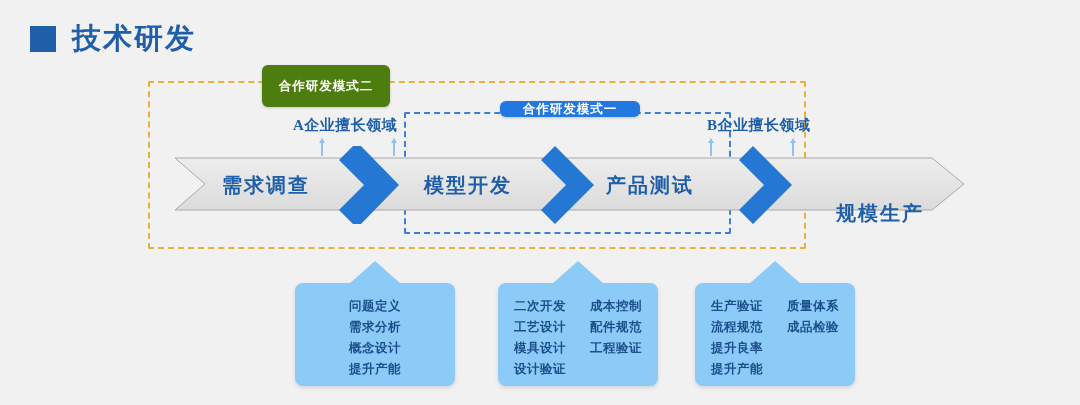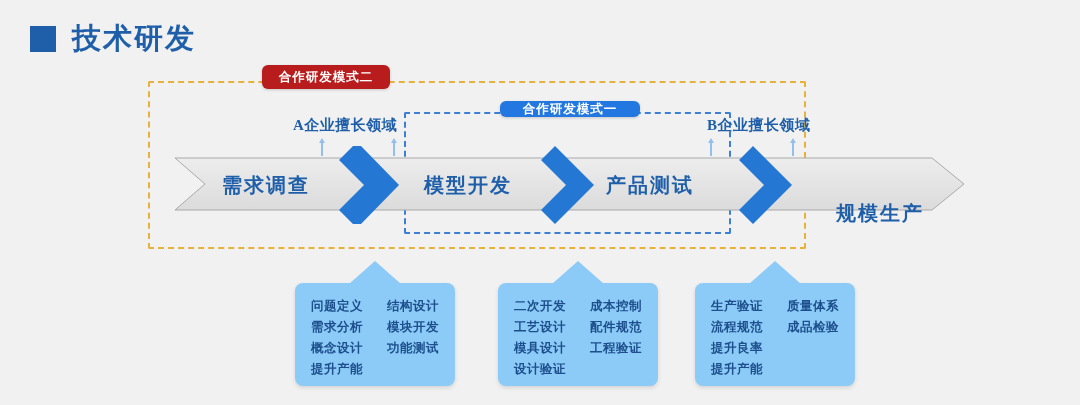--- a/index.html
+++ b/index.html
@@ -76,22 +76,22 @@
     font-size: 12.5px;
     font-weight: bold;
     letter-spacing: 1px;
     border-radius: 6px;
     box-shadow: 0 1px 3px rgba(0,0,0,0.18);
   }
   .badge-orange {
     left: 262px;
     top: 65px;
     width: 128px;
-    height: 24px;
-    background: #b91c1c;
+    height: 42px;
+    background: #4d7c0f;
   }
   .badge-blue {
     left: 500px;
     top: 101px;
     width: 140px;
     height: 16px;
     background: #2277E0;
   }
 
   
@@ -272,25 +272,20 @@
 
   <div class="callout c1">
     <div class="tail"></div>
     <div class="callout-grid">
       <div class="callout-col">
         <div class="callout-item">问题定义</div>
         <div class="callout-item">需求分析</div>
         <div class="callout-item">概念设计</div>
         <div class="callout-item">提升产能</div>
       </div>
-      <div class="callout-col">
-        <div class="callout-item">结构设计</div>
-        <div class="callout-item">模块开发</div>
-        <div class="callout-item">功能测试</div>
-      </div>
     </div>
   </div>
 
   <div class="callout c2">
     <div class="tail"></div>
     <div class="callout-grid">
       <div class="callout-col">
         <div class="callout-item">二次开发</div>
         <div class="callout-item">工艺设计</div>
         <div class="callout-item">模具设计</div>

